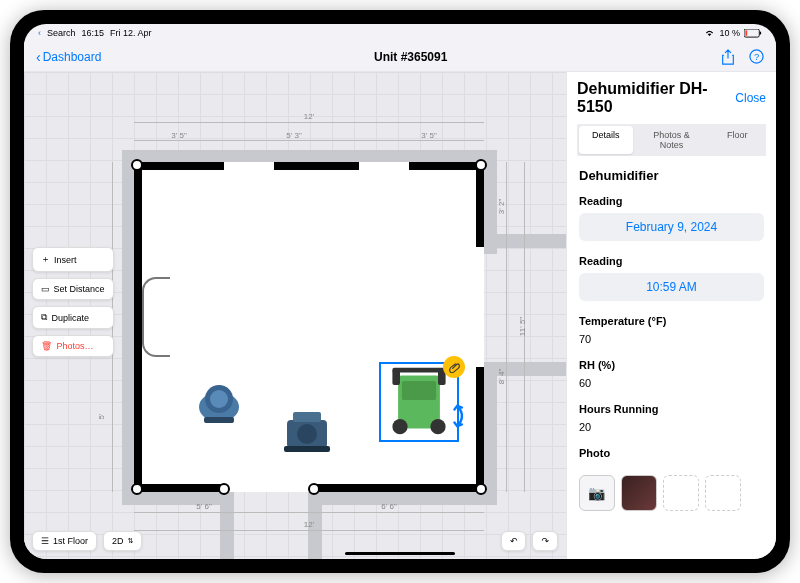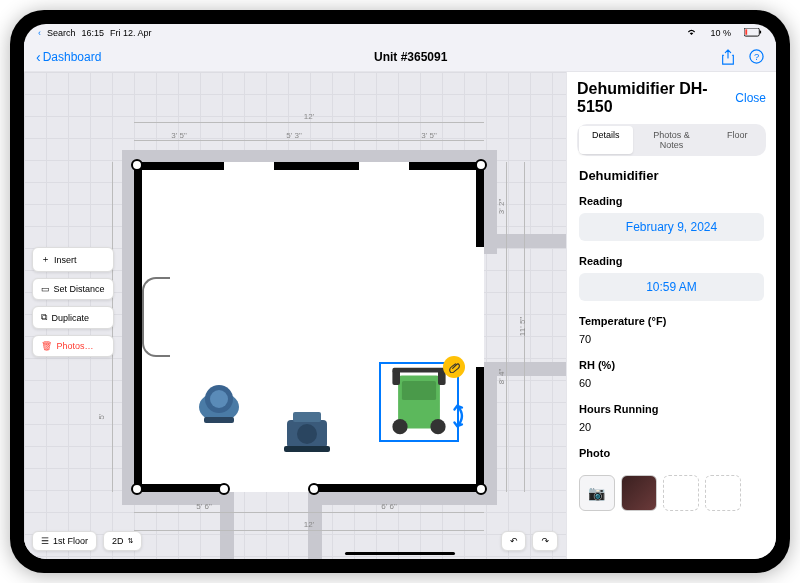--- a/index.html
+++ b/index.html
@@ -1,21 +1,21 @@
 <!DOCTYPE html>
 <html><head>
 <meta charset="utf-8">
 <style>
   * { box-sizing: border-box; margin: 0; padding: 0; font-family: -apple-system, BlinkMacSystemFont, "Segoe UI", sans-serif; }
   body { background: #fff; display:flex; align-items:center; justify-content:center; width:800px; height:583px; }
   .ipad-frame { width: 780px; height: 563px; background: #000; border-radius: 34px; padding: 14px; position: relative; box-shadow: 0 2px 20px rgba(0,0,0,.3); }
   .screen { width: 100%; height: 100%; background: #f2f2f7; border-radius: 22px; overflow: hidden; position: relative; display:flex; flex-direction:column; }
   .status-bar { height: 18px; display:flex; align-items:center; justify-content:space-between; padding: 0 14px; font-size: 9px; color:#000; }
   .status-left { display:flex; gap:6px; align-items:center; }
-  .status-right { display:flex; gap:13px; align-items:flex-start; }
+  .status-right { display:flex; gap:4px; align-items:center; }
   .nav-bar { height: 30px; display:flex; align-items:center; justify-content:space-between; padding: 0 12px; background:#f2f2f7; border-bottom:1px solid #e5e5ea; }
   .nav-left { display:flex; align-items:center; color:#007aff; font-size:12px; gap:2px; }
   .nav-title { font-size:12px; font-weight:600; color:#000; }
   .nav-right { display:flex; gap:12px; color:#007aff; }
   .icon-btn { width:16px; height:16px; display:flex; align-items:center; justify-content:center; }
   .main { flex:1; display:flex; overflow:hidden; }
   .canvas-wrap { flex:1; position:relative; background:#e9e9ee; overflow:hidden; }
   .grid-bg { position:absolute; inset:0; background-image:linear-gradient(#dcdce2 1px,transparent 1px),linear-gradient(90deg,#dcdce2 1px,transparent 1px); background-size:22px 22px; }
   .room { position:absolute; left:110px; top:90px; width:350px; height:330px; background:#fff; }
   .wall { position:absolute; background:#000; }
@@ -49,21 +49,21 @@
   .tool-btn.red { color:#ff3b30; }
   .bottom-bar { position:absolute; bottom:8px; left:8px; right:8px; display:flex; justify-content:space-between; }
   .bottom-left { display:flex; gap:6px; }
   .bottom-right { display:flex; gap:6px; }
   .pill-btn { background:#fff; border:1px solid #ddd; border-radius:6px; padding:4px 8px; font-size:9px; display:flex; align-items:center; gap:4px; box-shadow:0 1px 3px rgba(0,0,0,.1); }
   .ext-wall { position:absolute; background:#c8c8cf; }
   .sidepanel { width:210px; background:#fff; border-left:1px solid #e5e5ea; display:flex; flex-direction:column; overflow-y:auto; }
   .sp-header { padding:8px 10px; display:flex; justify-content:space-between; align-items:center; }
   .sp-title { font-size:16px; font-weight:600; }
   .sp-close { color:#007aff; font-size:12px; }
-  .seg { display:flex; margin:0 10px 8px; border-radius:10px; background:#ececf0; padding:2px; gap:12px; }
+  .seg { display:flex; margin:0 10px 8px; border-radius:0; background:#ececf0; padding:2px; gap:12px; }
   .seg-item { flex:1; text-align:center; font-size:9px; padding:4px 2px; border-radius:4px; color:#555; }
   .seg-item.active { background:#fff; color:#000; box-shadow:0 1px 2px rgba(0,0,0,.1); }
   .section-title { font-size:13px; font-weight:700; padding:4px 12px 8px; }
   .field { padding:4px 12px 10px; }
   .field-label { font-size:11px; font-weight:600; margin-bottom:6px; }
   .field-pill { background:#eef0f3; border-radius:6px; padding:7px; text-align:center; color:#007aff; font-size:12px; }
   .field-value { font-size:11px; color:#000; }
   .photo-row { display:flex; gap:6px; padding:0 12px; }
   .photo-slot { width:36px; height:36px; border:1px dashed #ccc; border-radius:6px; display:flex; align-items:center; justify-content:center; font-size:14px; color:#888; }
   .photo-slot.cam { border-style:solid; background:#f5f5f7; }

